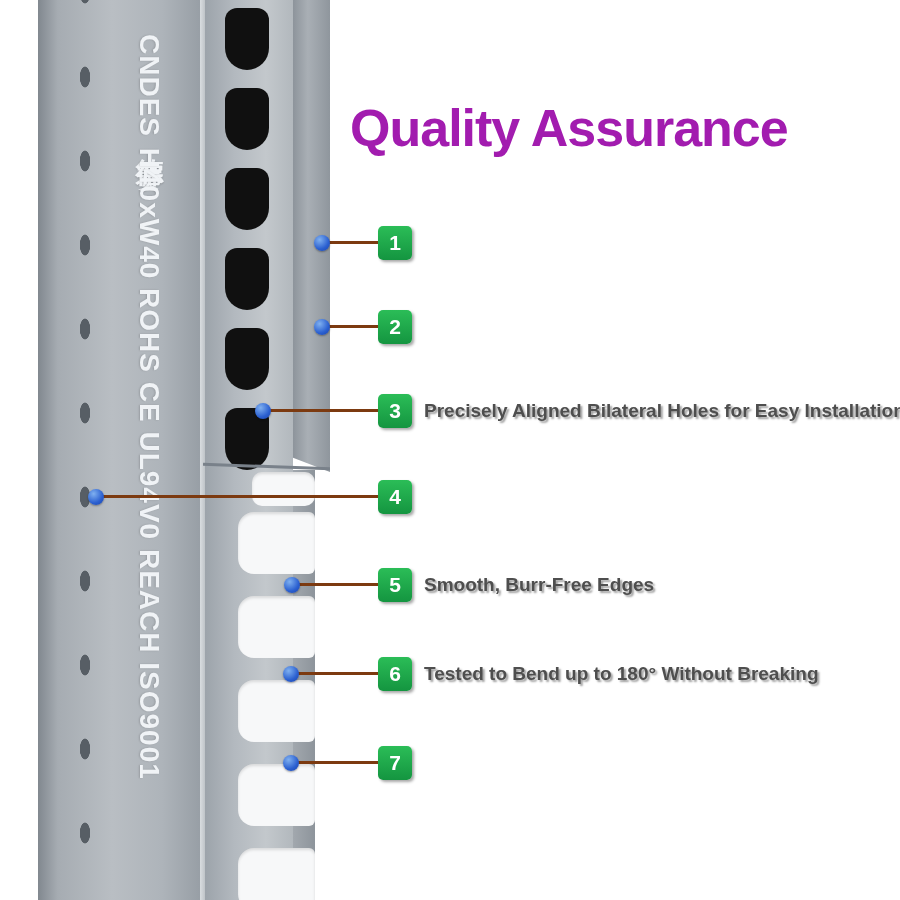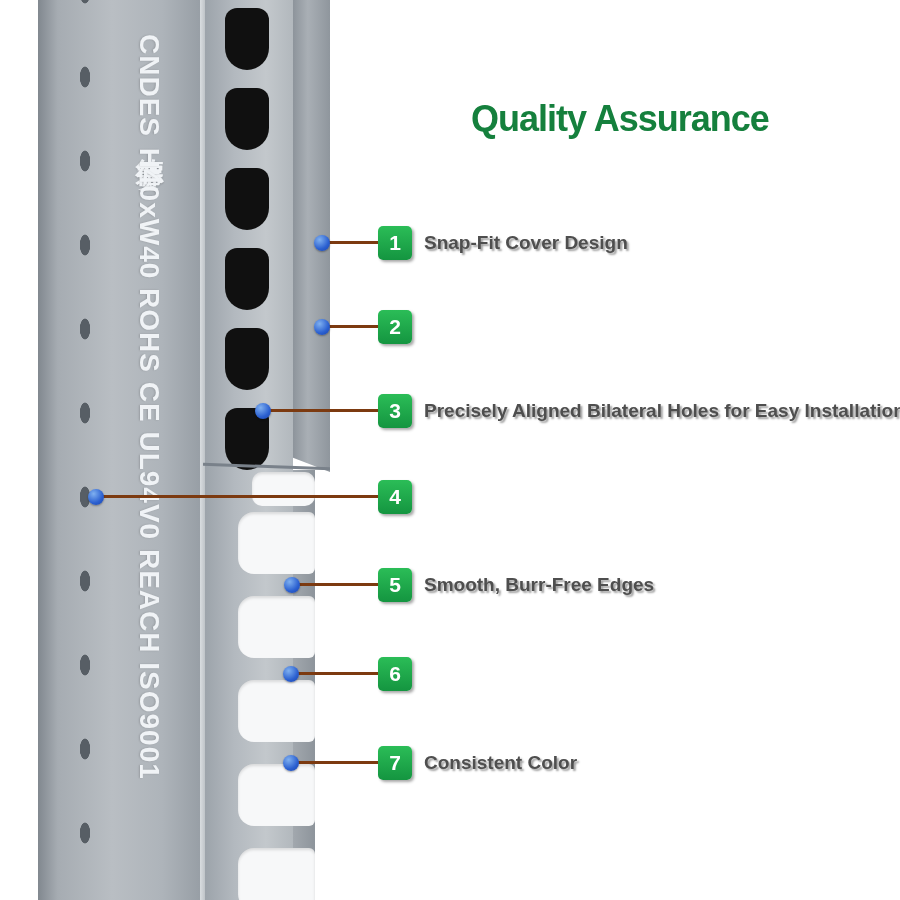--- a/index.html
+++ b/index.html
@@ -55,22 +55,22 @@
   .slot-open{
     position:absolute;left:200px;width:77px;height:62px;z-index:3;
     background:#f7f8f9;border-radius:16px 6px 6px 16px;
     box-shadow:inset 0 2px 3px rgba(0,0,0,0.12);
   }
   .slot-open.first{left:214px;top:472px;width:63px;height:34px;border-radius:10px;}
 
   
   .title{
     position:absolute;left:350px;top:98px;width:540px;margin:0;z-index:5;
-    text-align:center;font-size:36px;font-weight:bold;letter-spacing:-1px;
-    color:#15803d;
+    font-size:52px;font-weight:bold;letter-spacing:-1px;
+    color:#a21caf;
   }
 
   
   .callout{position:absolute;left:0;width:900px;height:34px;z-index:10;}
   .c-line{position:absolute;top:15px;height:3px;background:#7c3a10;}
   .c-dot{
     position:absolute;top:9px;width:16px;height:16px;border-radius:50%;
     background:radial-gradient(circle at 35% 30%,#7fb0f0,#2a5fd0 60%,#1c43a8);
     box-shadow:0 1px 2px rgba(0,0,0,0.35);
   }
@@ -116,21 +116,20 @@
     <div class="slot-open" style="top:764px"></div>
     <div class="slot-open" style="top:848px"></div>
   </div>
 
   <h1 class="title">Quality Assurance</h1>
 
   <div class="callout" style="top:226px">
     <div class="c-line" style="left:322px;width:56px"></div>
     <div class="c-dot" style="left:314px"></div>
     <span class="c-badge">1</span>
-    <span class="c-label">Snap-Fit Cover Design</span>
   </div>
 
   <div class="callout" style="top:310px">
     <div class="c-line" style="left:322px;width:56px"></div>
     <div class="c-dot" style="left:314px"></div>
     <span class="c-badge">2</span>
   </div>
 
   <div class="callout" style="top:394px">
     <div class="c-line" style="left:263px;width:115px"></div>
@@ -149,22 +148,22 @@
     <div class="c-line" style="left:292px;width:86px"></div>
     <div class="c-dot" style="left:284px"></div>
     <span class="c-badge">5</span>
     <span class="c-label">Smooth, Burr-Free Edges</span>
   </div>
 
   <div class="callout" style="top:657px">
     <div class="c-line" style="left:291px;width:87px"></div>
     <div class="c-dot" style="left:283px"></div>
     <span class="c-badge">6</span>
+    <span class="c-label">Tested to Bend up to 180° Without Breaking</span>
   </div>
 
   <div class="callout" style="top:746px">
     <div class="c-line" style="left:291px;width:87px"></div>
     <div class="c-dot" style="left:283px"></div>
     <span class="c-badge">7</span>
-    <span class="c-label">Consistent Color</span>
   </div>
 
 </div>
 
 </body></html>

